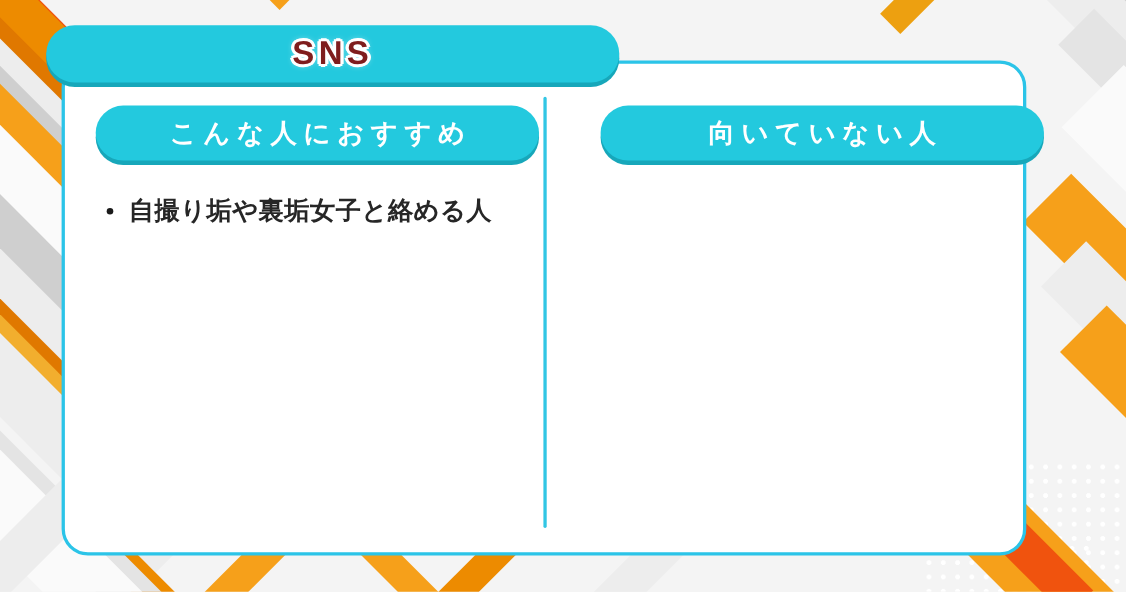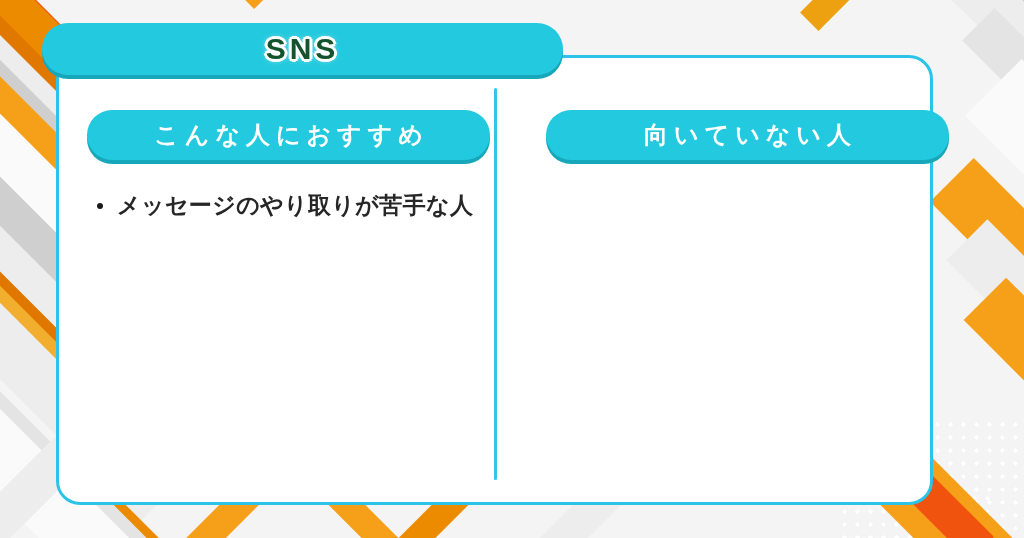--- a/index.html
+++ b/index.html
@@ -82,35 +82,35 @@
     height: 52px;
     background: #23C9DE;
     border-radius: 26px;
     box-shadow: 0 4px 0 0 #17A7BA;
     z-index: 7;
     display: flex;
     align-items: center;
     justify-content: center;
   }
   #title-text {
-    color: #14532d;
+    color: #7f1d1d;
     font-size: 30px;
     font-weight: bold;
     letter-spacing: 4px;
     text-shadow:
       -2px -2px 0 #ffffff,  2px -2px 0 #ffffff,
       -2px  2px 0 #ffffff,  2px  2px 0 #ffffff,
       -3px  0   0 #ffffff,  3px  0   0 #ffffff,
        0   -3px 0 #ffffff,  0    3px 0 #ffffff,
        0 0 7px rgba(255,255,255,0.95);
   }
 
   #columns {
     position: absolute;
-    left: 0; top: 14px;
+    left: 0; top: 0;
     width: 100%; height: 100%;
     display: flex;
     z-index: 6;
   }
   .column {
     flex: 1 1 50%;
     padding: 38px 26px 0 28px;
     box-sizing: border-box;
     position: relative;
   }
@@ -231,21 +231,21 @@
 
     <div id="divider"></div>
 
     <div id="columns">
 
       <div class="column left">
         <div class="sec-pill">
           <span class="sec-label">こんな人におすすめ</span>
         </div>
         <ul class="bullets">
-          <li>メッセージのやり取りが苦手な人</li>
+          <li>自撮り垢や裏垢女子と絡める人</li>
         </ul>
       </div>
 
       <div class="column right">
         <div class="sec-pill">
           <span class="sec-label">向いていない人</span>
         </div>
       </div>
 
     </div>

